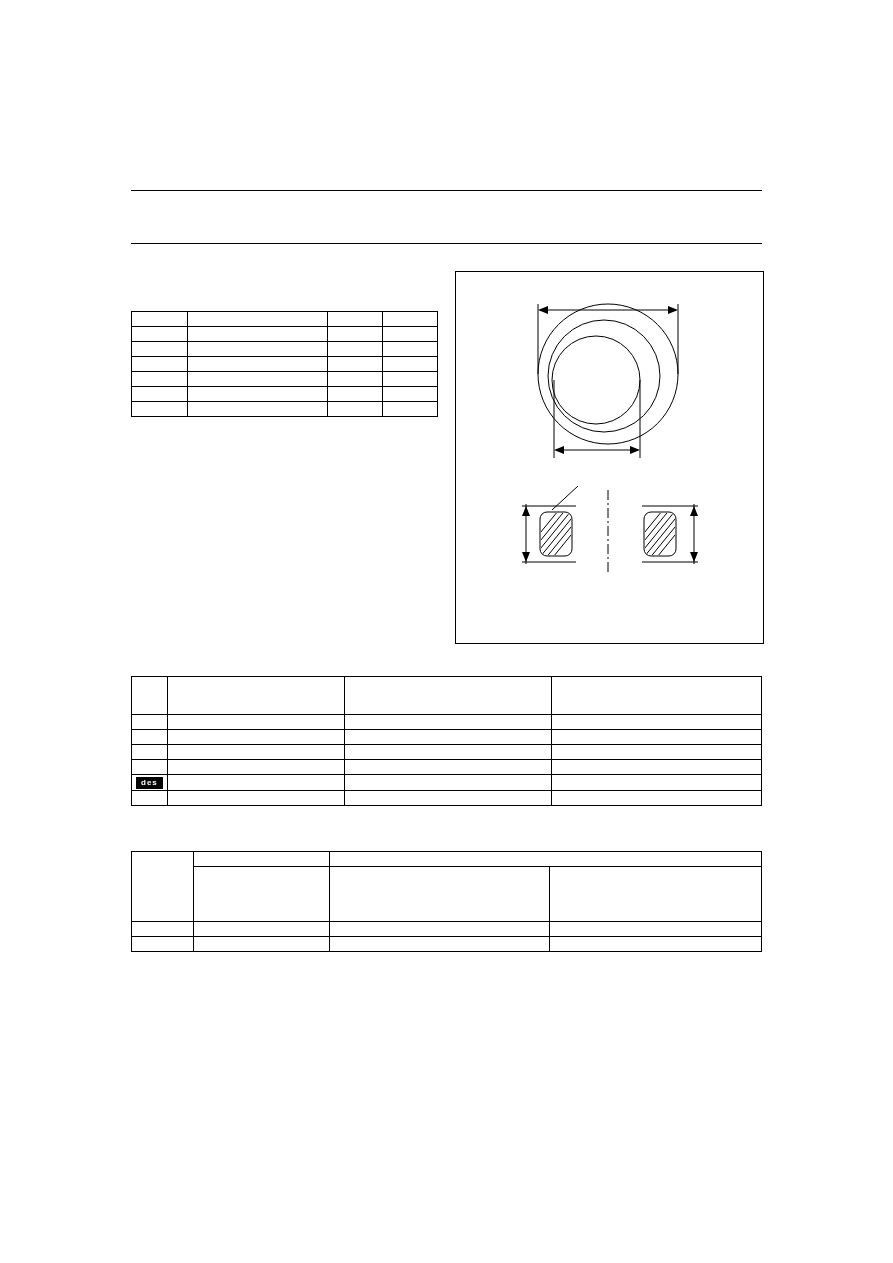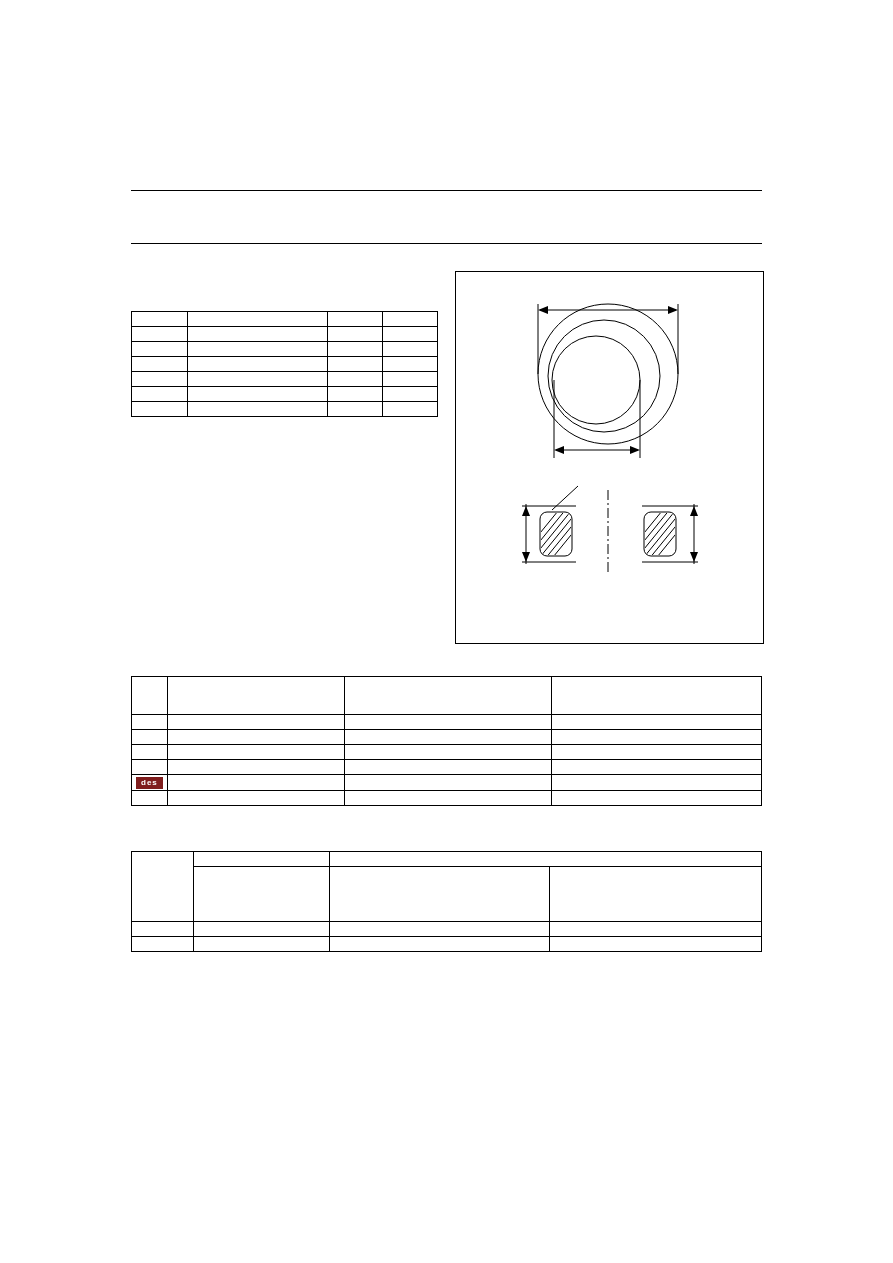--- a/index.html
+++ b/index.html
@@ -79,21 +79,21 @@
   #tbl-order { left: 131px; top: 851px; width: 631px; }
   #tbl-order td.c0 { width: 62px; }
   #tbl-order td.c1 { width: 136px; }
   #tbl-order td.c2 { width: 221px; }
   #tbl-order td.c3 { width: 212px; }
   #tbl-order tr.head2 td { height: 55px; }
 
   
   .chip {
     display: inline-block;
-    background: #7f1d1d;
+    background: #000000;
     color: #fff;
     font-size: 8px;
     line-height: 10px;
     padding: 1px 5px;
     letter-spacing: 1px;
     font-weight: bold;
   }
 
   
   #figure {

